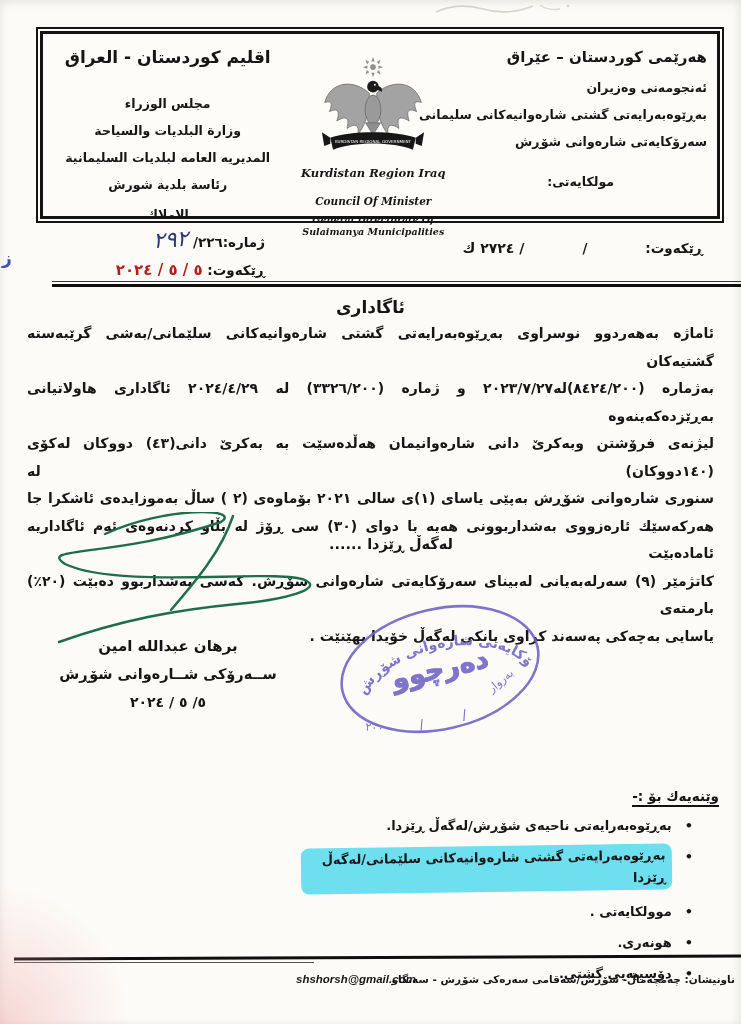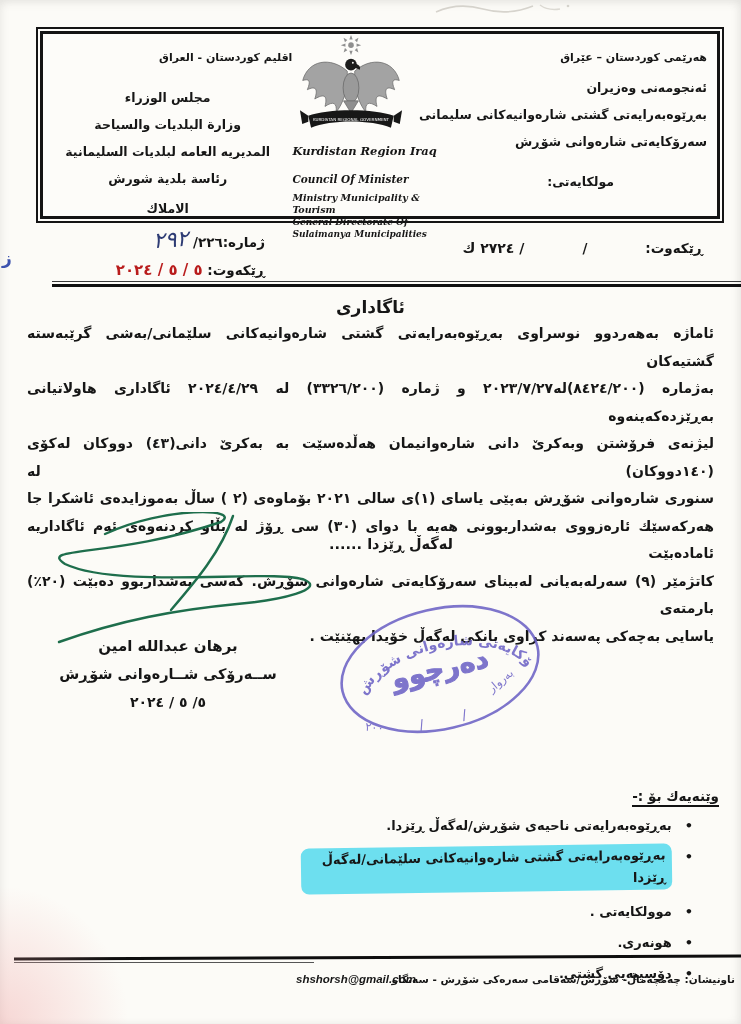--- a/index.html
+++ b/index.html
@@ -9,26 +9,26 @@
     box-shadow:inset -4px 0 8px rgba(0,0,0,.05), inset 0 5px 8px rgba(0,0,0,.04), inset 4px 0 8px rgba(0,0,0,.03);
     font-family:"DejaVu Sans", sans-serif; color:#161616;
   }
   
   .header-box{position:absolute; left:36px; top:27px; width:680px; height:188px;
     border:2px solid #141414; padding:2px; background:#fdfcf9;}
   .header-inner{border:3px solid #141414; height:100%; box-sizing:border-box;
     display:flex; flex-direction:row-reverse; }
   .col-kurdish{width:39%; direction:rtl; text-align:right; padding:10px 10px 0 0; box-sizing:border-box;}
   .col-arabic{width:37%; direction:rtl; text-align:center; padding-top:10px; box-sizing:border-box;}
-  .col-center{width:24%; text-align:left; padding-top:0; box-sizing:border-box;}
+  .col-center{width:24%; text-align:center; padding-top:22px; box-sizing:border-box;}
   .k-line{font-size:12.5px; font-weight:700; line-height:27px; white-space:nowrap;}
-  .k-line:first-of-type{font-size:11px; margin-bottom:3px;}
+  .k-line:first-of-type{font-size:15px; margin-bottom:3px;}
   .k-line:last-of-type{margin-top:13px; text-align:center;}
   .a-line{font-size:12.5px; font-weight:700; line-height:27px; white-space:nowrap;}
-  .a-line:first-of-type{font-size:11px; margin-bottom:13px;text-align:right;}
+  .a-line:first-of-type{font-size:17px; margin-bottom:19px;}
   .a-line:last-of-type{margin-top:3px;}
   .eng-line{font-family:"DejaVu Serif", serif; font-style:italic; font-weight:700; line-height:12px;}
   .eng-line:nth-of-type(1){font-size:11.5px; margin-top:3px; margin-bottom:16px;}
   .eng-line:nth-of-type(2){font-size:10.5px; margin-bottom:7px;}
   .eng-line:nth-of-type(3){font-size:9.5px;}
   .eng-line:nth-of-type(4){font-size:9px;}
   
   .ref-left{position:absolute; left:30px; top:226px; width:235px; direction:rtl; text-align:right;
     font-size:13.5px; font-weight:700; line-height:28px;}
   .hand-number{font-size:22px; color:#2e3c74; font-weight:400; letter-spacing:2px;
@@ -132,21 +132,21 @@
             <circle cx="62" cy="31" r="1" fill="#fff"></circle>
           </g>
 
           <g>
             <path d="M14,88 C34,80 86,80 106,88 L103,101 C82,92 38,92 17,101 Z" fill="#171717"></path>
             <path d="M14,88 l-9,-6 2.5,15 6.5,-2.5 z" fill="#171717"></path>
             <path d="M106,88 l9,-6 -2.5,15 -6.5,-2.5 z" fill="#171717"></path>
             <text x="60" y="93.5" font-size="4.4" fill="#ffffff" text-anchor="middle">KURDISTAN REGIONAL GOVERNMENT</text>
           </g>
         </svg>
-        <div class="eng-line">Kurdistan Region Iraq</div><div class="eng-line">Council Of Minister</div><div class="eng-line">Ministry Municipality &amp; Tourism</div><div class="eng-line">General Directorate Of Sulaimanya Municipalities</div>
+        <div class="eng-line">Kurdistan Region Iraq</div><div class="eng-line">Council Of Minister</div><div class="eng-line">General Directorate Of Sulaimanya Municipalities</div>
       </div>
 
       <div class="col-arabic">
         <div class="a-line">اقليم كوردستان - العراق</div>
           <div class="a-line">مجلس الوزراء</div>
           <div class="a-line">وزارة البلديات والسياحة</div>
           <div class="a-line">المديريه العامه لبلديات السليمانية</div>
           <div class="a-line">رئاسة بلدية شورش</div>
           <div class="a-line">الاملاك</div>
       </div>

